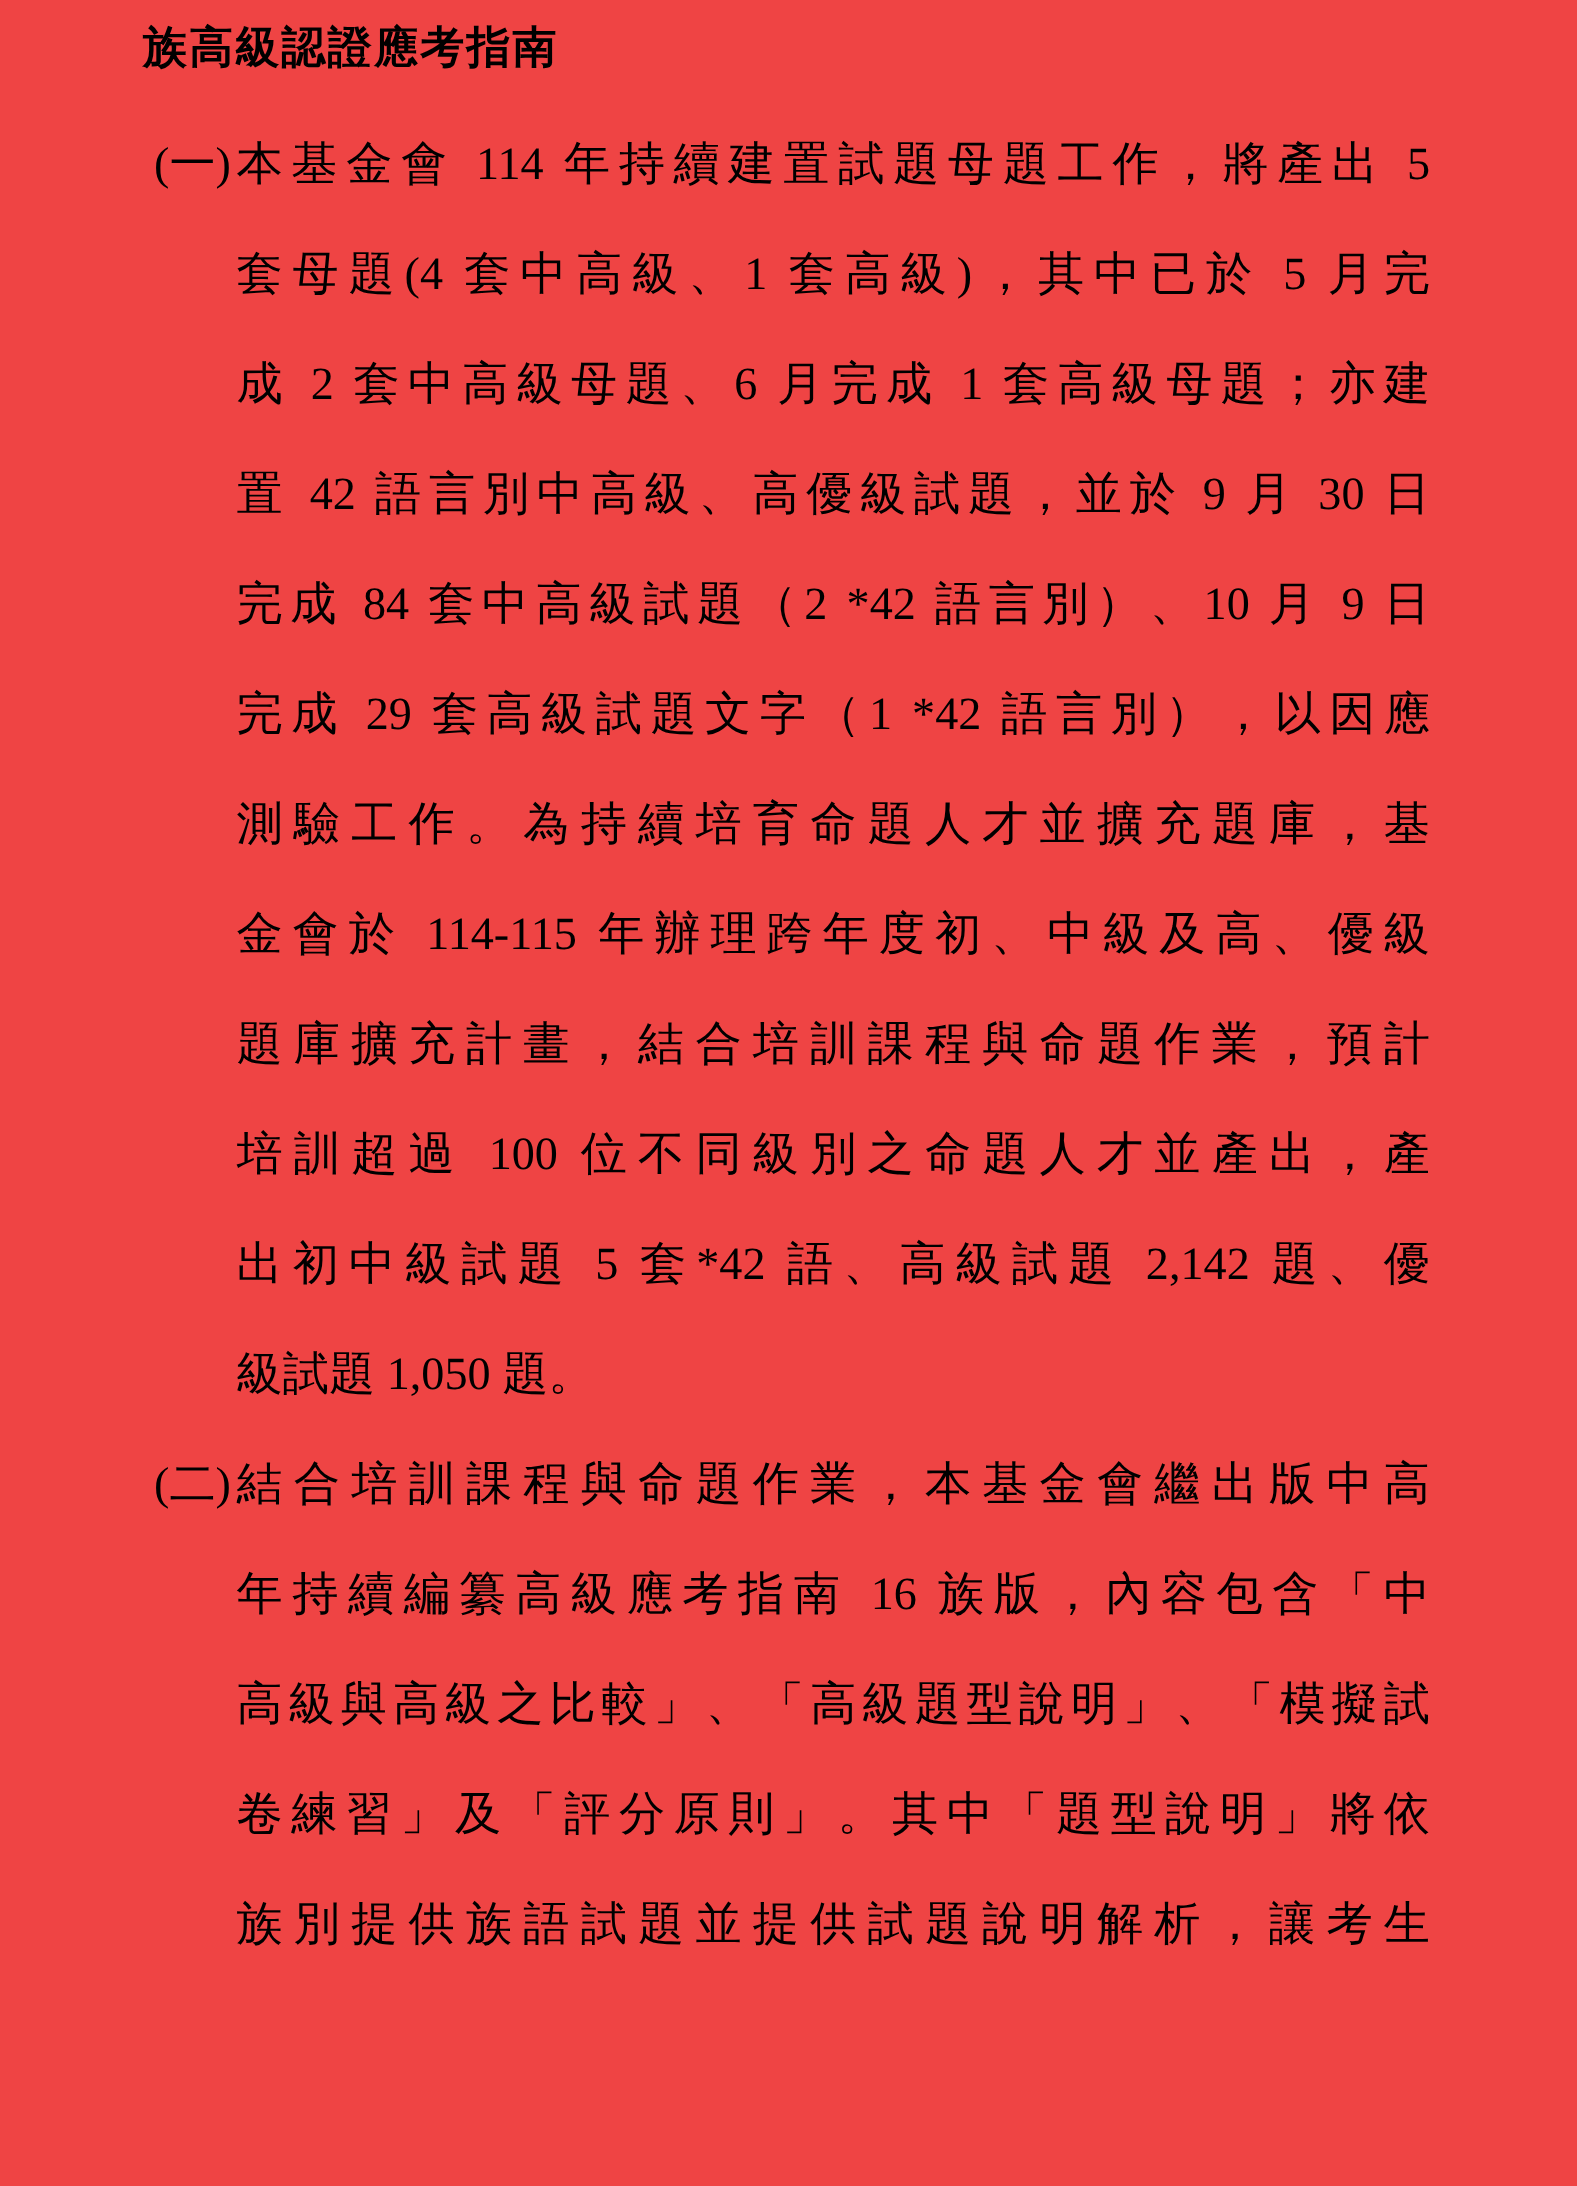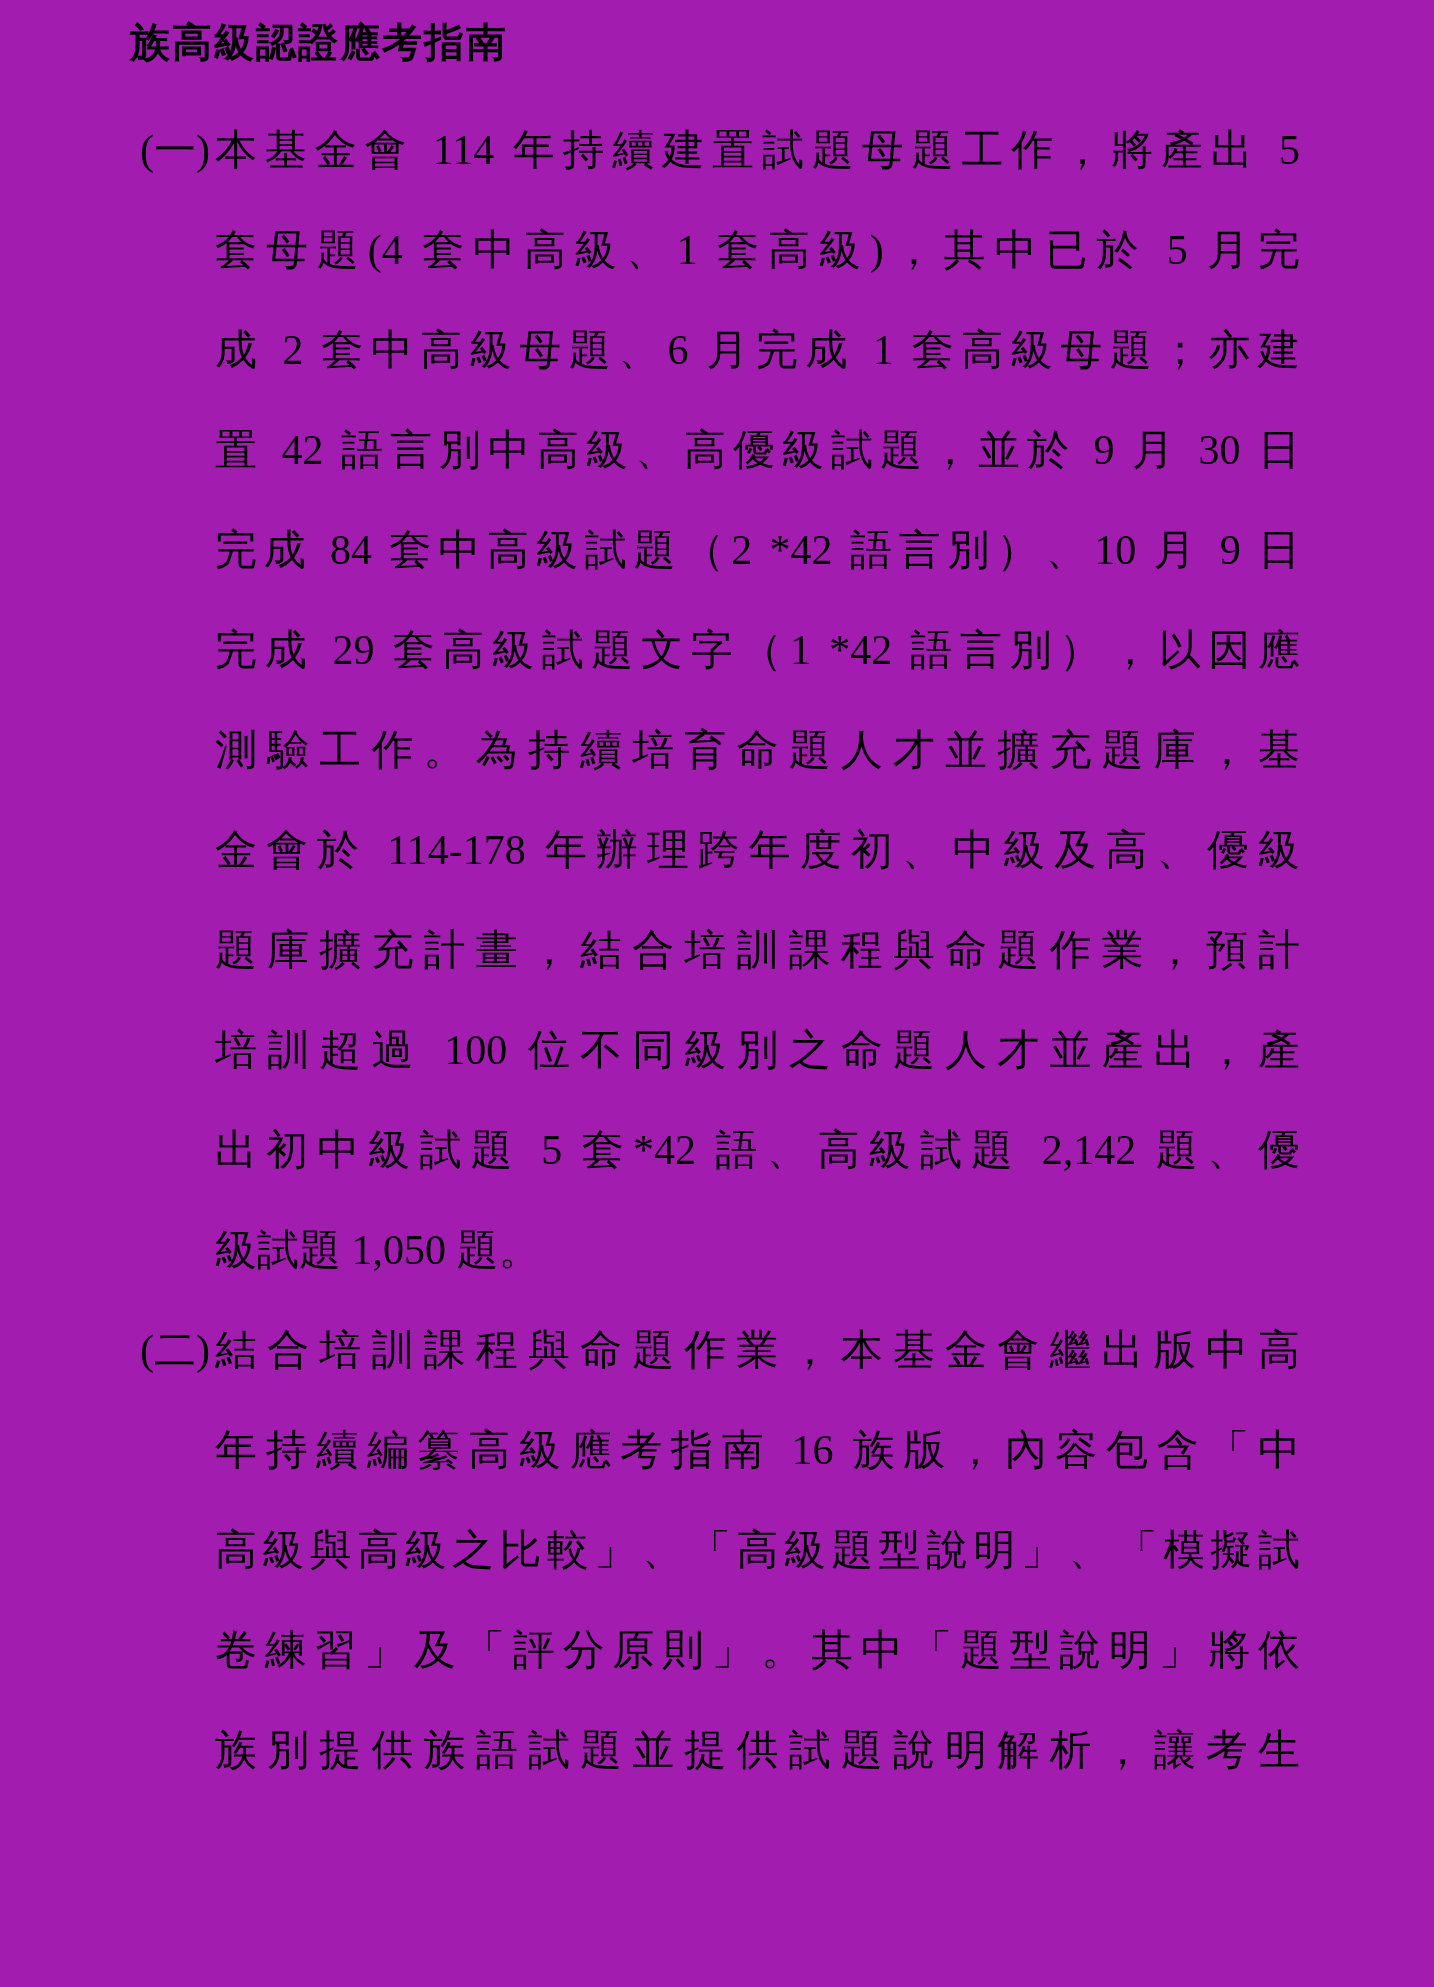--- a/index.html
+++ b/index.html
@@ -4,21 +4,21 @@
 <style>
   html, body {
     margin: 0;
     padding: 0;
     background: #ffffff;
   }
   .page {
     position: relative;
     width: 1434px;
     height: 1987px;
-    background: #a21caf;
+    background: #ef4444;
     color: #000000;
     font-family: "Liberation Serif", "DejaVu Serif", serif;
     overflow: hidden;
   }
   .heading {
     margin-left: 130px;
     height: 100px;
     line-height: 86px;
     font-size: 40px;
     font-weight: bold;
@@ -63,21 +63,21 @@
 
   <div class="numbered-item">
     <span class="item-marker">(一)</span>
     <div class="text-line">本基金會 114 年持續建置試題母題工作，將產出 5</div>
     <div class="text-line">套母題(4 套中高級、1 套高級)，其中已於 5 月完</div>
     <div class="text-line">成 2 套中高級母題、6 月完成 1 套高級母題；亦建</div>
     <div class="text-line">置 42 語言別中高級、高優級試題，並於 9 月 30 日</div>
     <div class="text-line">完成 84 套中高級試題（2 *42 語言別）、10 月 9 日</div>
     <div class="text-line">完成 29 套高級試題文字（1 *42 語言別），以因應</div>
     <div class="text-line">測驗工作。為持續培育命題人才並擴充題庫，基</div>
-    <div class="text-line">金會於 114-178 年辦理跨年度初、中級及高、優級</div>
+    <div class="text-line">金會於 114-115 年辦理跨年度初、中級及高、優級</div>
     <div class="text-line">題庫擴充計畫，結合培訓課程與命題作業，預計</div>
     <div class="text-line">培訓超過 100 位不同級別之命題人才並產出，產</div>
     <div class="text-line">出初中級試題 5 套*42 語、高級試題 2,142 題、優</div>
     <div class="text-line para-end">級試題 1,050 題。</div>
   </div>
 
   <div class="numbered-item">
     <span class="item-marker">(二)</span>
     <div class="text-line">結合培訓課程與命題作業，本基金會繼出版中高</div>
     <div class="text-line">年持續編纂高級應考指南 16 族版，內容包含「中</div>

